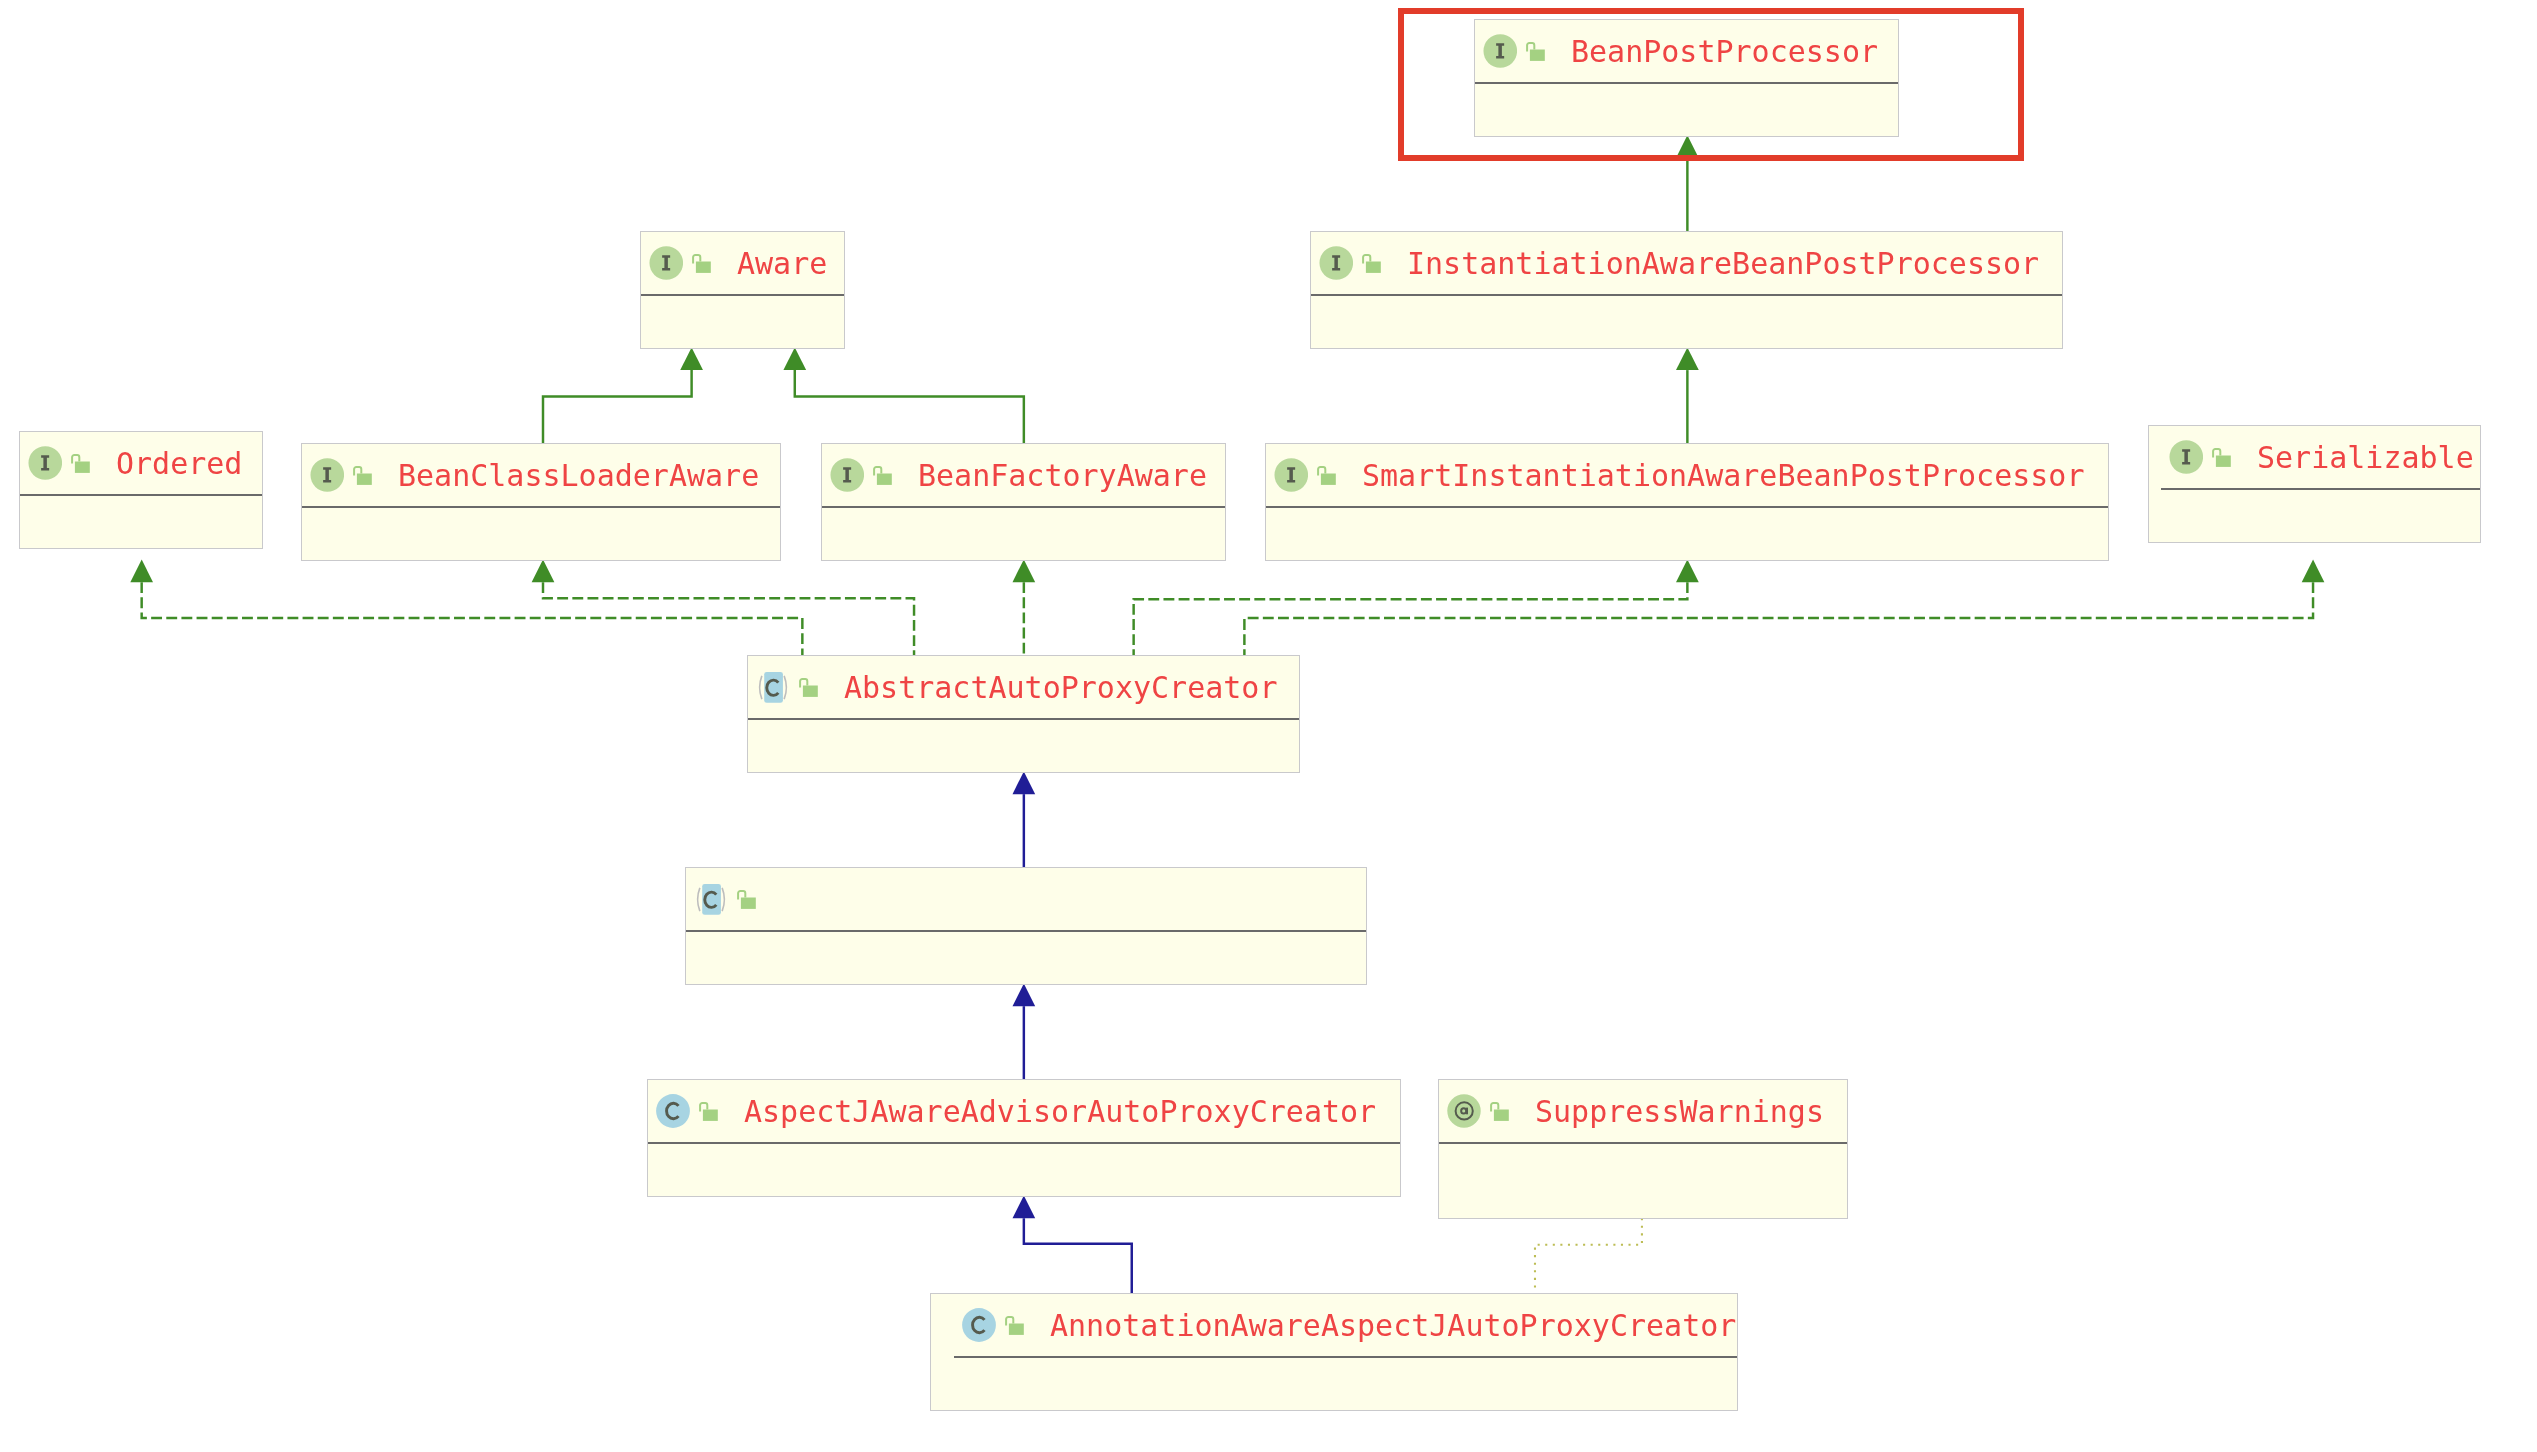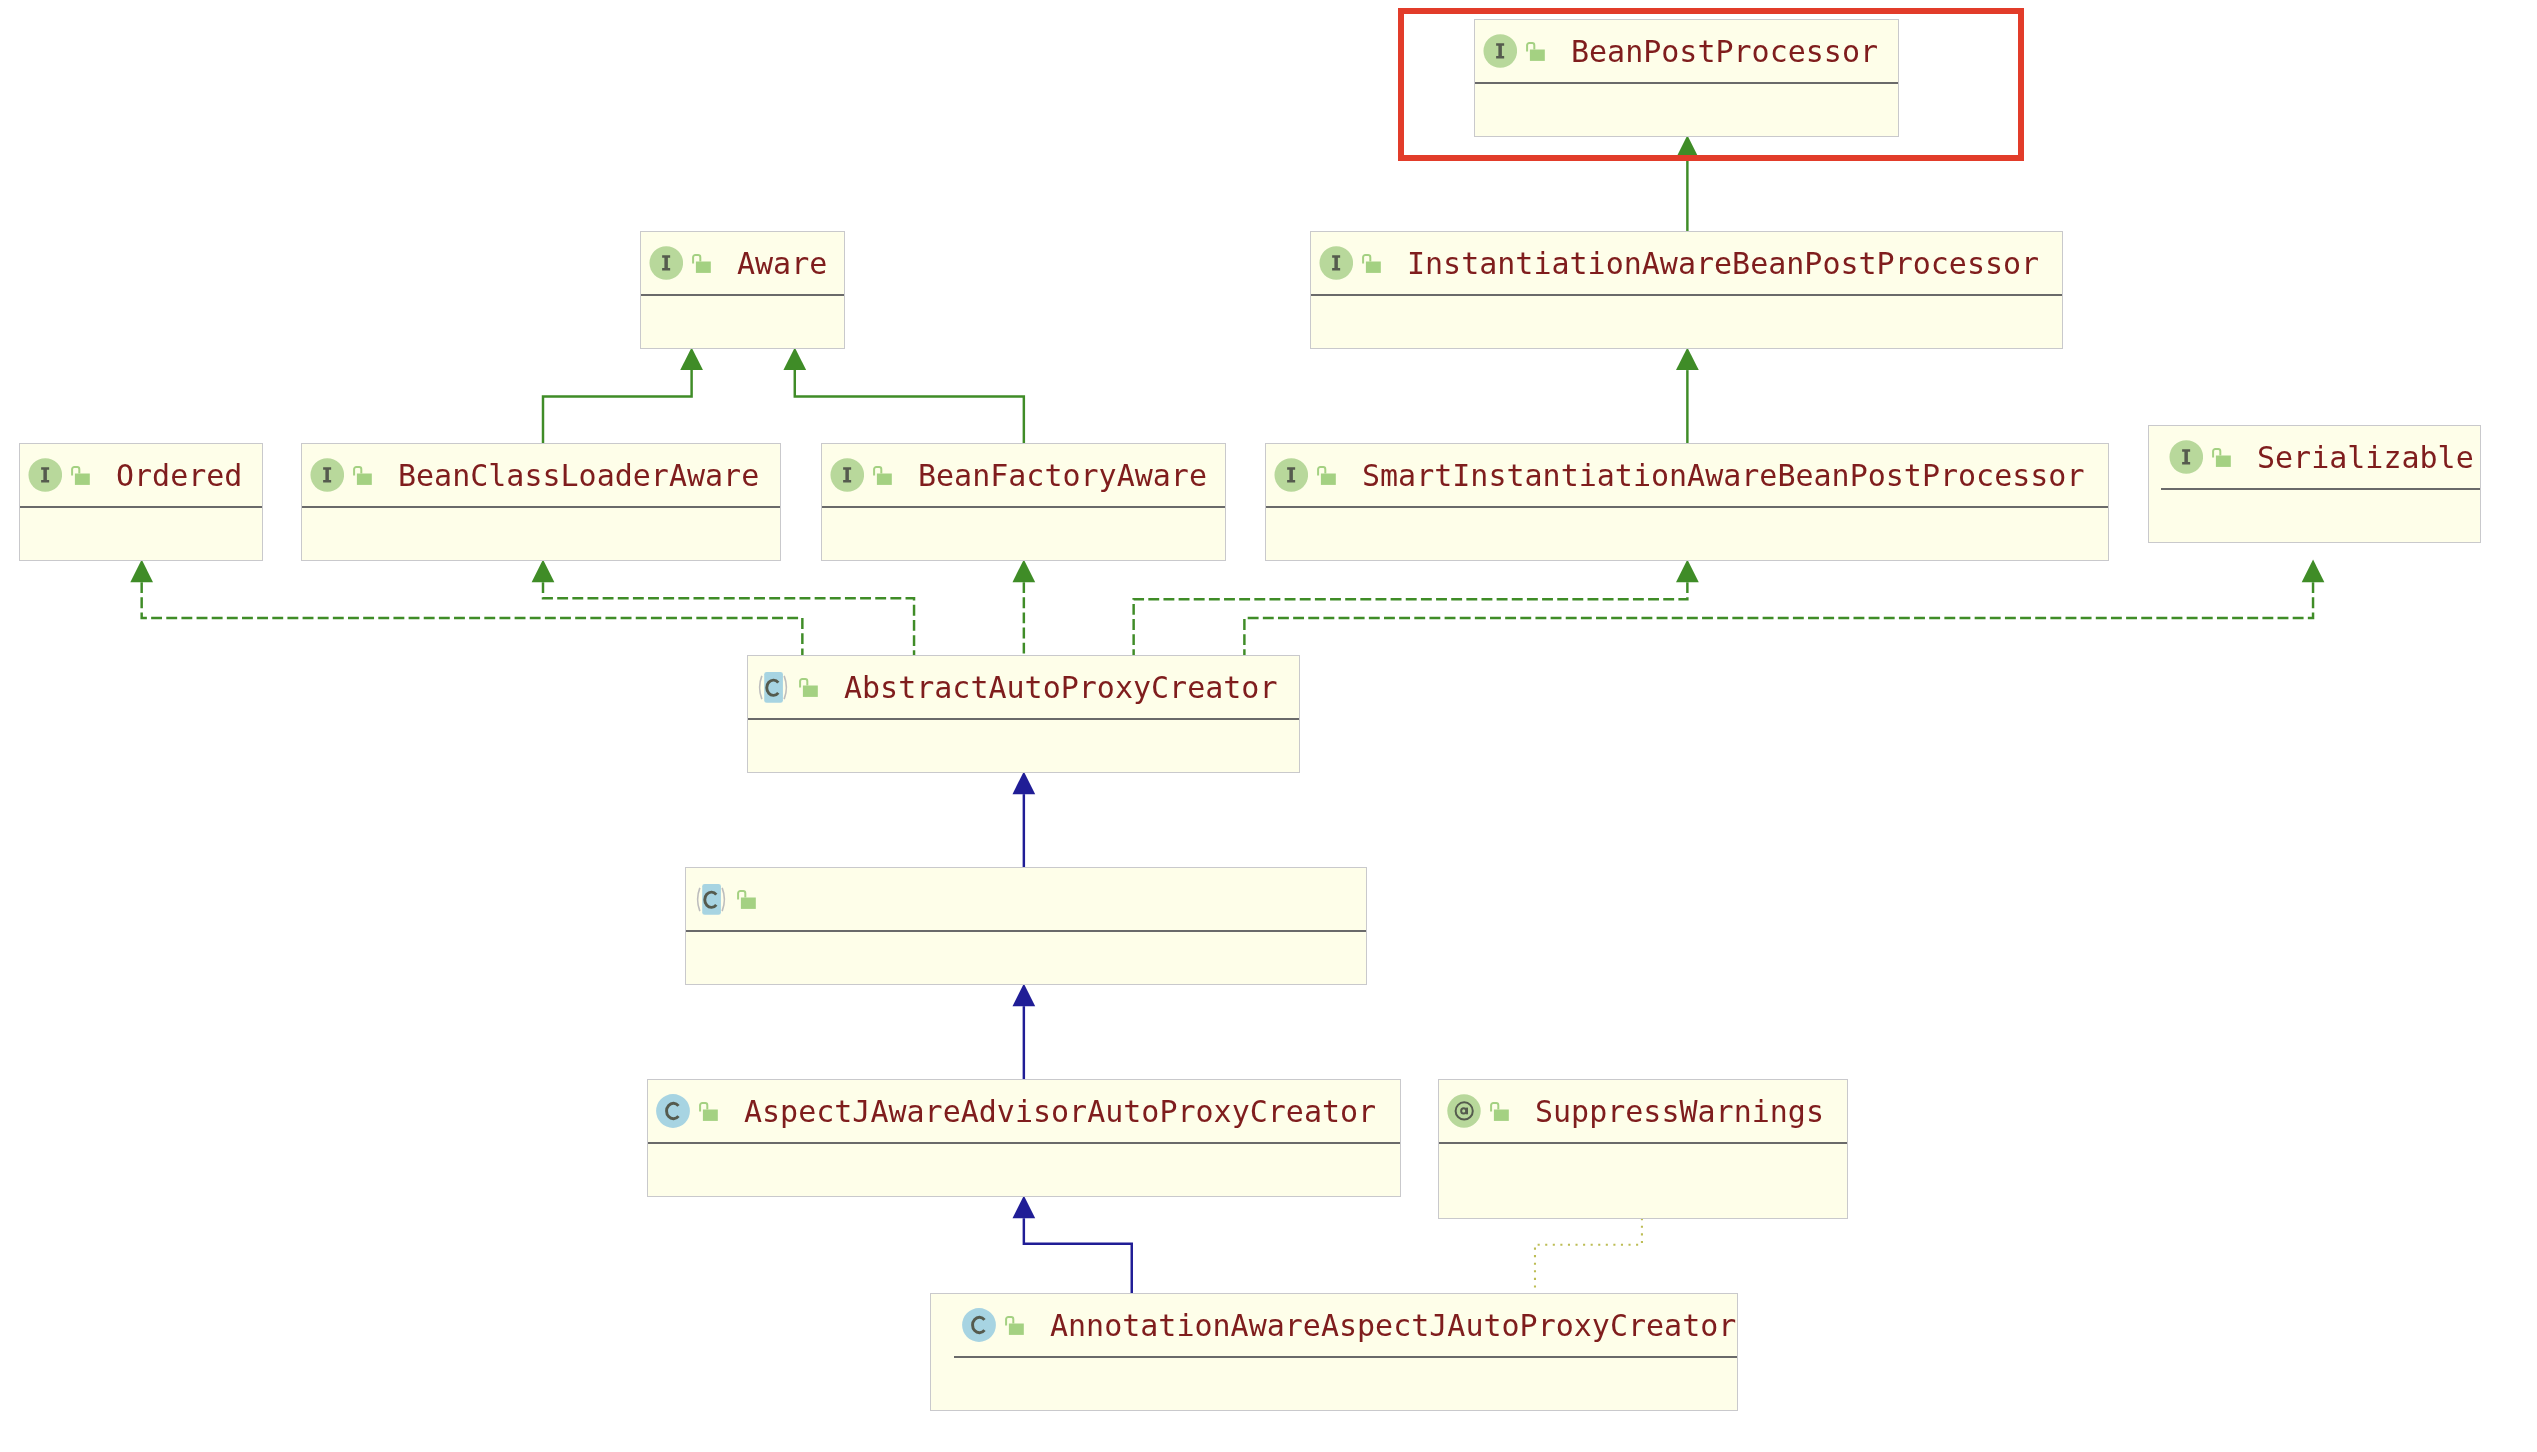--- a/index.html
+++ b/index.html
@@ -8,21 +8,21 @@
        font-family:"DejaVu Sans Mono","Liberation Mono",monospace;
        -webkit-font-smoothing:antialiased;}
   #stage{position:relative;width:2538px;height:1452px;background:#ffffff;}
   svg.edges{position:absolute;left:0;top:0;width:2538px;height:1452px;}
   .node{position:absolute;box-sizing:border-box;background:#fefee9;
         border:1.9px solid #c9c9cc;}
   .node .hdr{height:62px;position:relative;box-sizing:border-box;}
   .node .sep{height:2.1px;background:#6a6a6a;}
   .node .body{height:50px;}
   .nm{position:absolute;left:96px;top:50%;transform:translateY(calc(-50% + 1.1px));
-      font-size:30px;line-height:32px;color:#7f1d1d;white-space:nowrap;}
+      font-size:30px;line-height:32px;color:#ef4444;white-space:nowrap;}
   .ico{position:absolute;left:8px;top:50%;margin-top:-16.7px;display:block;}
   .lock{position:absolute;left:51px;top:50%;margin-top:-8.7px;display:block;}
   .highlight{position:absolute;box-sizing:border-box;border:6.6px solid #e8412a;background:transparent;}
 </style>
 </head>
 <body>
 
 <div id="stage">
   <svg class="edges" viewBox="0 0 2680 1534" xmlns="http://www.w3.org/2000/svg">
       <polygon points="1770,167 1782,143 1794,167" fill="#3f8c27"></polygon>
@@ -89,21 +89,21 @@
         </svg>
         <svg class="lock" width="19" height="19" viewBox="0 0 20 20">
           <path d="M1.15 9.9V3.4a2.35 2.35 0 0 1 2.35-2.35h3a2.35 2.35 0 0 1 2.25 2.35v4.5" fill="none" stroke="#a4d182" stroke-width="2.1" stroke-linecap="butt"></path>
           <rect x="4.1" y="7.9" width="15.7" height="12" fill="#a4d182"></rect>
         </svg>
         <span class="nm">InstantiationAwareBeanPostProcessor</span>
       </div>
       <div class="sep"></div>
       <div class="body"></div>
     </div>
-    <div class="node" style="left: 19px; top: 443px; width: 244px; height: 118px;">
+    <div class="node" style="left: 19px; top: 431px; width: 244px; height: 118px;">
       <div class="hdr">
         <svg class="ico" width="34" height="34" viewBox="0 0 36 36">
           <circle cx="18.3" cy="18" r="17.8" fill="#b8d89b"></circle>
           <path d="M13.9 9.9h8.5v2.6h-2.4v10.9h2.4v2.6h-8.5v-2.6h2.4V12.5h-2.4z" fill="#555b4e"></path>
         </svg>
         <svg class="lock" width="19" height="19" viewBox="0 0 20 20">
           <path d="M1.15 9.9V3.4a2.35 2.35 0 0 1 2.35-2.35h3a2.35 2.35 0 0 1 2.25 2.35v4.5" fill="none" stroke="#a4d182" stroke-width="2.1" stroke-linecap="butt"></path>
           <rect x="4.1" y="7.9" width="15.7" height="12" fill="#a4d182"></rect>
         </svg>
         <span class="nm">Ordered</span>

